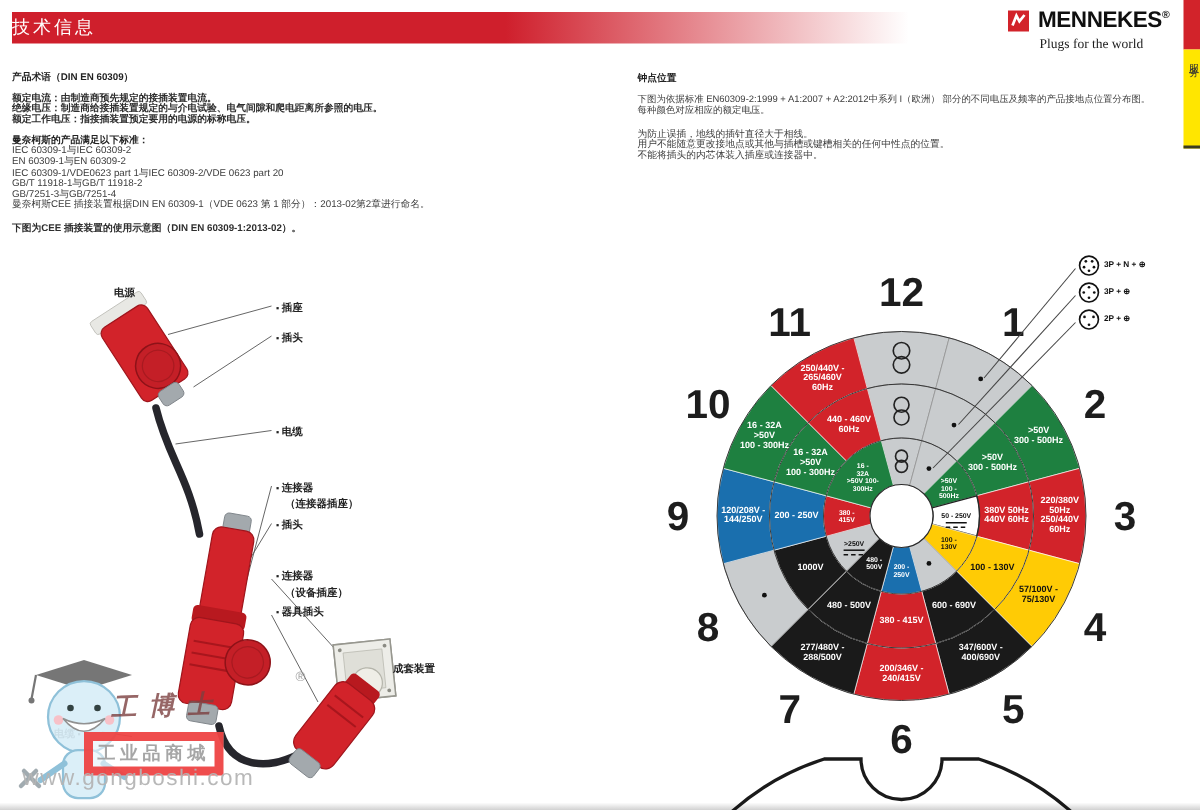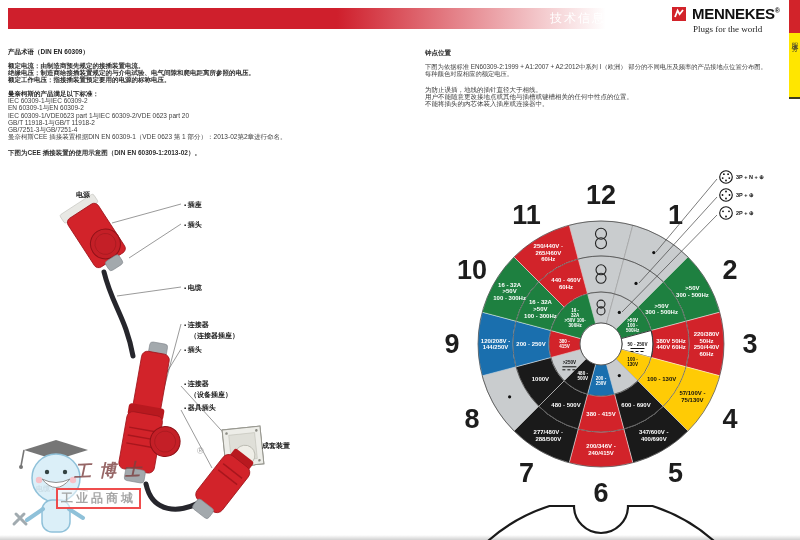--- a/index.html
+++ b/index.html
@@ -1,21 +1,21 @@
 <!DOCTYPE html>
 <html><head>
 <meta charset="utf-8">
 <style>
   html,body{margin:0;padding:0;background:#fff;}
   .page{position:relative;width:800px;height:540px;background:#fff;overflow:hidden;
         font-family:"Liberation Sans",sans-serif;}
   
   .banner{position:absolute;left:8px;top:8px;width:598px;height:21px;
           background:linear-gradient(to right,#cf1f2c 0%,#cf1f2c 55%,rgba(207,31,44,0) 100%);}
-  .banner-title{color:#fff;font-size:12px;font-weight:normal;line-height:21px;padding-left:10px;letter-spacing:2px;text-align:right;}
+  .banner-title{color:#fff;font-size:12px;font-weight:normal;line-height:21px;padding-left:0;letter-spacing:2px;}
   .logo{position:absolute;left:672px;top:5px;width:120px;height:32px;}
   .logo-mark{position:absolute;left:0;top:2px;width:14px;height:14px;background:#d2232a;}
   .brand{position:absolute;left:20px;top:0;font-size:15px;font-weight:bold;color:#101010;letter-spacing:-.3px;}
   .brand sup{font-size:7px;}
   .tagline{position:absolute;left:21px;top:19px;font-size:9px;color:#1c1c1c;font-family:Liberation Serif, serif;}
   .tab-red{position:absolute;right:0;top:0;width:11px;height:33px;background:#d2232a;}
   .tab-yellow{position:absolute;right:0;top:33px;width:11px;height:64px;background:#ffe600;border-bottom:2px solid #3c3c20;}
   .tab-yellow span{display:block;margin:4px auto 0;writing-mode:vertical-rl;font-size:7px;color:#333;letter-spacing:2px;}
   
   .tcol{position:absolute;color:#3c3c3c;font-size:6.5px;line-height:7.2px;white-space:nowrap;}
@@ -25,21 +25,21 @@
   
   .dlabel{position:absolute;font-size:7px;font-weight:bold;color:#222;white-space:nowrap;}
   .dlabel.b::before{content:"▪ ";font-size:6px;}
   .dlabel.ba::after{content:" ▪";font-size:6px;}
   .dlabel.sub{font-weight:bold;}
   
   .wm-name{position:absolute;left:74px;top:459px;font-family:"DejaVu Serif",serif;font-style:italic;font-weight:bold;
            font-size:17px;color:#7d4040;letter-spacing:8px;opacity:.8;transform:rotate(-2deg);}
   .wm-reg{position:absolute;left:197px;top:446px;font-size:9px;color:#9a9a9a;opacity:.9;}
   .wm-sub{position:absolute;left:56px;top:488px;font-size:12px;font-weight:bold;color:#a2a2a2;letter-spacing:3px;
-          background:rgba(255,255,255,.55);border:2px solid #ef4444;padding:0 3px;opacity:.95;}
+          background:rgba(255,255,255,.55);border:6px solid #ef4444;padding:0 3px;opacity:.95;}
   .wm-url{position:absolute;left:15px;top:510px;font-size:15px;color:#b5b5b5;letter-spacing:1px;opacity:.95;}
   .bottom-edge{position:absolute;left:0;bottom:0;width:800px;height:5px;
                background:linear-gradient(to bottom,rgba(0,0,0,0),rgba(0,0,0,.18));}
   #clock-holder{position:absolute;left:418px;top:158px;width:382px;height:382px;}
   #fig-holder{position:absolute;left:0;top:180px;width:340px;height:360px;}
   #mascot-holder{position:absolute;left:6px;top:436px;width:200px;height:102px;opacity:.92;}
 </style>
 </head>
 <body>
 
@@ -339,15 +339,16 @@
       <path d="M36 43 Q50 60 64 43 Q50 50 36 43 Z" fill="#fff" stroke="#888" stroke-width="1"></path>
       <rect x="36" y="64" width="28" height="32" rx="10" fill="#d9eef8" stroke="#86bcd6" stroke-width="1.5"></rect>
       <line x1="37" y1="73" x2="21" y2="84" stroke="#86bcd6" stroke-width="4" stroke-linecap="round"></line>
       <line x1="63" y1="73" x2="77" y2="82" stroke="#86bcd6" stroke-width="4" stroke-linecap="round"></line>
       <path d="M10 78 l10 10 M8 88 l10 -10" stroke="#9aa4aa" stroke-width="3" stroke-linecap="round"></path>
     </svg>
   </div>
   <div class="wm-name">工博士</div>
   <div class="wm-reg">®</div>
   <div class="wm-sub">工业品商城</div>
+  <div class="wm-url">www.gongboshi.com</div>
 
   <div class="bottom-edge"></div>
 </div>
 
 </body></html>

